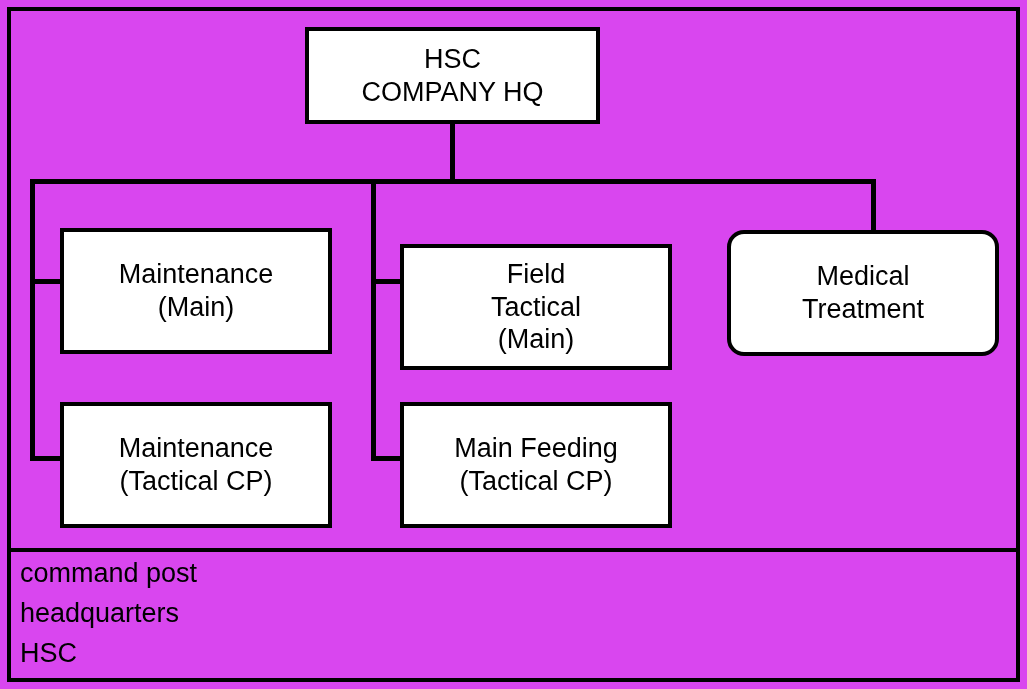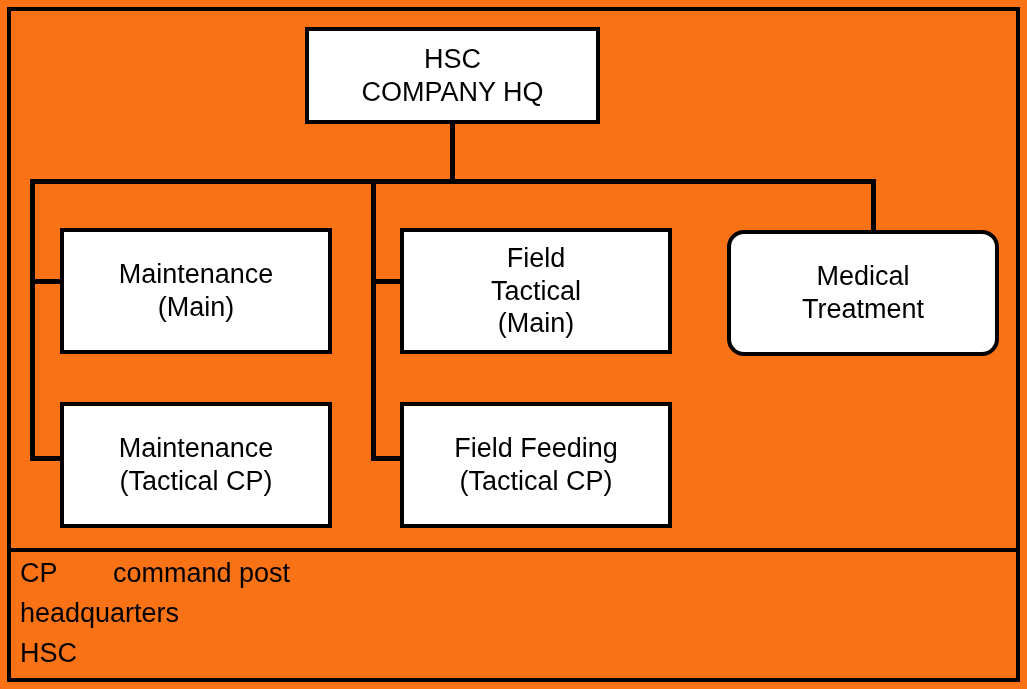--- a/index.html
+++ b/index.html
@@ -4,21 +4,21 @@
 <style>
   html, body {
     margin: 0;
     padding: 0;
     background: #ffffff;
   }
   #page {
     position: relative;
     width: 1027px;
     height: 689px;
-    background: #f97316;
+    background: #d946ef;
     font-family: "Liberation Sans", sans-serif;
     overflow: hidden;
   }
 
   
   .outer-frame {
     position: absolute;
     left: 7px;
     top: 7px;
     width: 1013px;
@@ -51,21 +51,21 @@
     font-size: 27px;
     line-height: 1.22;
     color: #000000;
     z-index: 3;
   }
   .node .line { display: block; white-space: nowrap; }
 
   .node-hq        { left: 305px; top: 27px;  width: 295px; height: 97px; }
   .node-maint-main{ left: 60px;  top: 228px; width: 272px; height: 126px; }
   .node-maint-tac { left: 60px;  top: 402px; width: 272px; height: 126px; }
-  .node-ff-main   { left: 400px; top: 228px; width: 272px; height: 126px; }
+  .node-ff-main   { left: 400px; top: 244px; width: 272px; height: 126px; }
   .node-ff-tac    { left: 400px; top: 402px; width: 272px; height: 126px; }
   .node-med       { left: 727px; top: 230px; width: 272px; height: 126px; border-radius: 17px; }
 
   
   .conn {
     position: absolute;
     background: #000000;
     z-index: 1;
   }
   
@@ -144,27 +144,26 @@
     <span class="line">Medical</span>
     <span class="line">Treatment</span>
   </div>
 
   <div class="node node-maint-tac">
     <span class="line">Maintenance</span>
     <span class="line">(Tactical CP)</span>
   </div>
 
   <div class="node node-ff-tac">
-    <span class="line">Field Feeding</span>
+    <span class="line">Main Feeding</span>
     <span class="line">(Tactical CP)</span>
   </div>
 
   <div class="legend">
     <div class="legend-row">
-      <span class="legend-abbr">CP</span>
       <span class="legend-def">command post</span>
     </div>
     <div class="legend-row">
       <span class="legend-def">headquarters</span>
     </div>
     <div class="legend-row">
       <span class="legend-abbr">HSC</span>
     </div>
   </div>
 

